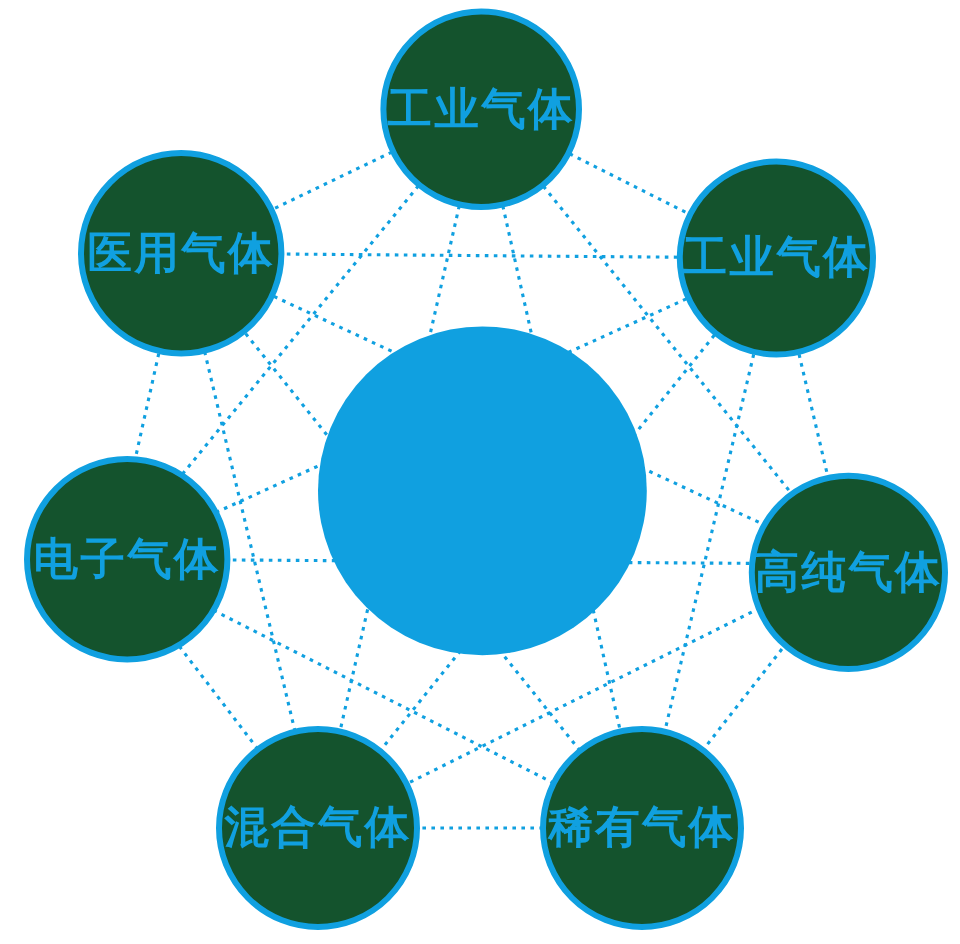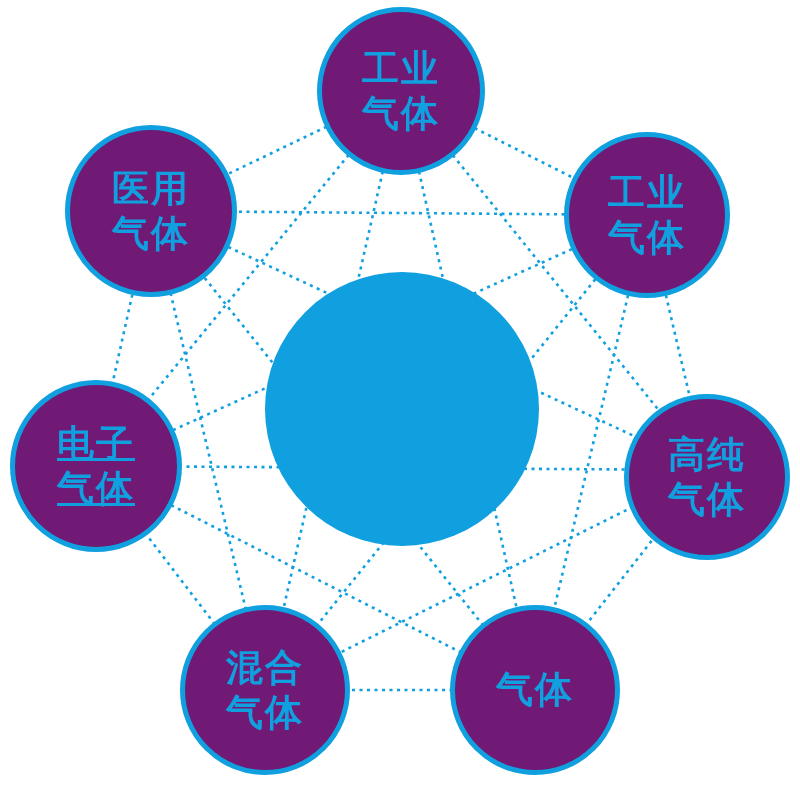--- a/index.html
+++ b/index.html
@@ -25,26 +25,26 @@
     z-index: 1;
   }
   .center-circle {
     position: absolute;
     border-radius: 50%;
     z-index: 2;
   }
   .node {
     position: absolute;
     border-radius: 50%;
-    background: #701a75;
+    background: #14532d;
     border-style: solid;
     border-width: 5px;
     box-sizing: border-box;
     display: flex;
-    flex-direction: column;
+    flex-direction: row;
     align-items: center;
     justify-content: center;
     text-align: center;
     font-weight: bold;
     font-size: 37px;
     z-index: 3;
   }
   .node span {
     display: block;
     line-height: 1.22;
@@ -92,29 +92,30 @@
     <span>工业</span>
     <span>气体</span>
   </div>
 
   <div class="node" id="node-2" style="left: 624px; top: 394px; width: 166px; height: 166px; border-color: rgb(16, 160, 224); color: rgb(16, 160, 224);">
     <span>高纯</span>
     <span>气体</span>
   </div>
 
   <div class="node" id="node-3" style="left: 450px; top: 605px; width: 170px; height: 170px; border-color: rgb(16, 160, 224); color: rgb(16, 160, 224);">
+    <span>稀有</span>
     <span>气体</span>
   </div>
 
   <div class="node" id="node-4" style="left: 180px; top: 605px; width: 170px; height: 170px; border-color: rgb(16, 160, 224); color: rgb(16, 160, 224);">
     <span>混合</span>
     <span>气体</span>
   </div>
 
-  <div class="node" id="node-5" style="left: 10px; top: 380px; width: 172px; height: 172px; border-color: rgb(16, 160, 224); color: rgb(16, 160, 224); text-decoration: underline;">
+  <div class="node" id="node-5" style="left: 20px; top: 380px; width: 172px; height: 172px; border-color: rgb(16, 160, 224); color: rgb(16, 160, 224);">
     <span>电子</span>
     <span>气体</span>
   </div>
 
   <div class="node" id="node-6" style="left: 65px; top: 125px; width: 172px; height: 172px; border-color: rgb(16, 160, 224); color: rgb(16, 160, 224); text-align: right;">
     <span>医用</span>
     <span>气体</span>
   </div>
 
 </div>

